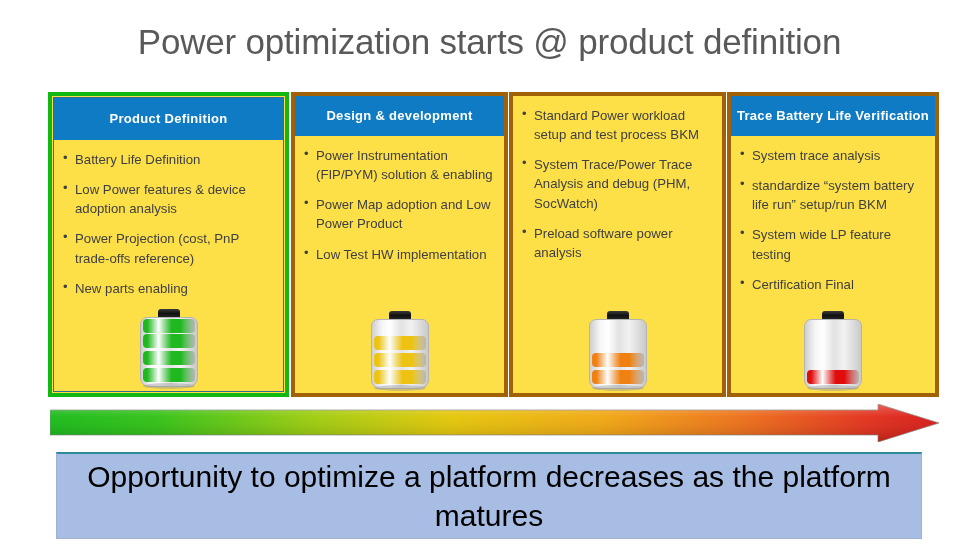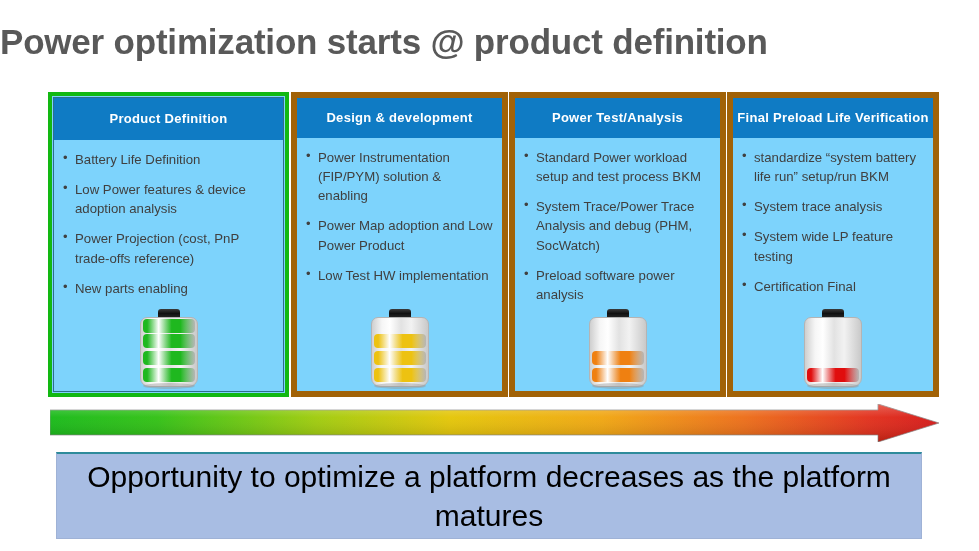--- a/index.html
+++ b/index.html
@@ -14,44 +14,45 @@
     font-family: "Liberation Sans", sans-serif;
     overflow: hidden;
   }
 
   
   #slide-title {
     position: absolute;
     left: 0;
     top: 22px;
     width: 979px;
+    text-align: center;
     font-size: 35px;
-    font-weight: 700;
+    font-weight: 400;
     color: #595959;
     letter-spacing: -0.2px;
     white-space: nowrap;
   }
 
   
   #columns {
     position: absolute;
     left: 48px;
     top: 92px;
     width: 891px;
     height: 305px;
   }
   .column {
     position: absolute;
     top: 0;
     height: 305px;
-    background: #7dd3fc;
+    background: #fde047;
     box-sizing: border-box;
   }
   .column.plain {
-    border: 6px solid #a16207;
+    border: 4px solid #a16207;
   }
   .column.highlight {
     border: 4px solid #12b812;
     padding: 1px;
   }
   .column.highlight > .col-inner {
     border: 1px solid #2d6e8e;
     box-sizing: border-box;
     width: 100%;
     height: 100%;
@@ -247,23 +248,20 @@
               <div class="seg s2" style="background: linear-gradient(90deg, rgb(237, 194, 17) 0%, rgb(237, 194, 17) 8%, rgba(255, 255, 255, 0.55) 30%, rgb(237, 194, 17) 55%, rgb(237, 194, 17) 72%, rgba(0, 0, 0, 0.12) 100%);"></div>
               <div class="seg s3" style="background: linear-gradient(90deg, rgb(237, 194, 17) 0%, rgb(237, 194, 17) 8%, rgba(255, 255, 255, 0.55) 30%, rgb(237, 194, 17) 55%, rgb(237, 194, 17) 72%, rgba(0, 0, 0, 0.12) 100%);"></div>
             </div>
             <div class="base"></div>
           </div>
         </div>
       </div>
     </div>
     <div class="column plain" style="left: 461px; width: 217px;">
       <div class="col-inner">
-        <div class="col-header" style="height: 40px;">
-          <span>Power Test/Analysis</span>
-        </div>
         <div class="col-body">
           <ul class="bullet-list">
             <li>Standard Power workload setup and test process BKM</li>
             <li>System Trace/Power Trace Analysis and debug (PHM, SocWatch)</li>
             <li>Preload software power analysis</li>
           </ul>
         </div>
         <div class="battery-wrap">
           <div class="battery">
             <div class="cap"></div>
@@ -272,26 +270,26 @@
               <div class="seg s2" style="background: linear-gradient(90deg, rgb(239, 128, 17) 0%, rgb(239, 128, 17) 8%, rgba(255, 255, 255, 0.55) 30%, rgb(239, 128, 17) 55%, rgb(239, 128, 17) 72%, rgba(0, 0, 0, 0.12) 100%);"></div>
             </div>
             <div class="base"></div>
           </div>
         </div>
       </div>
     </div>
     <div class="column plain" style="left: 679px; width: 212px;">
       <div class="col-inner">
         <div class="col-header" style="height: 40px;">
-          <span>Final Preload Life Verification</span>
+          <span>Trace Battery Life Verification</span>
         </div>
         <div class="col-body">
           <ul class="bullet-list">
+            <li>System trace analysis</li>
             <li>standardize “system battery life run” setup/run BKM</li>
-            <li>System trace analysis</li>
             <li>System wide LP feature testing</li>
             <li>Certification Final</li>
           </ul>
         </div>
         <div class="battery-wrap">
           <div class="battery">
             <div class="cap"></div>
             <div class="shell">
               <div class="seg s1" style="background: linear-gradient(90deg, rgb(224, 13, 13) 0%, rgb(224, 13, 13) 8%, rgba(255, 255, 255, 0.55) 30%, rgb(224, 13, 13) 55%, rgb(224, 13, 13) 72%, rgba(0, 0, 0, 0.12) 100%);"></div>
             </div>

